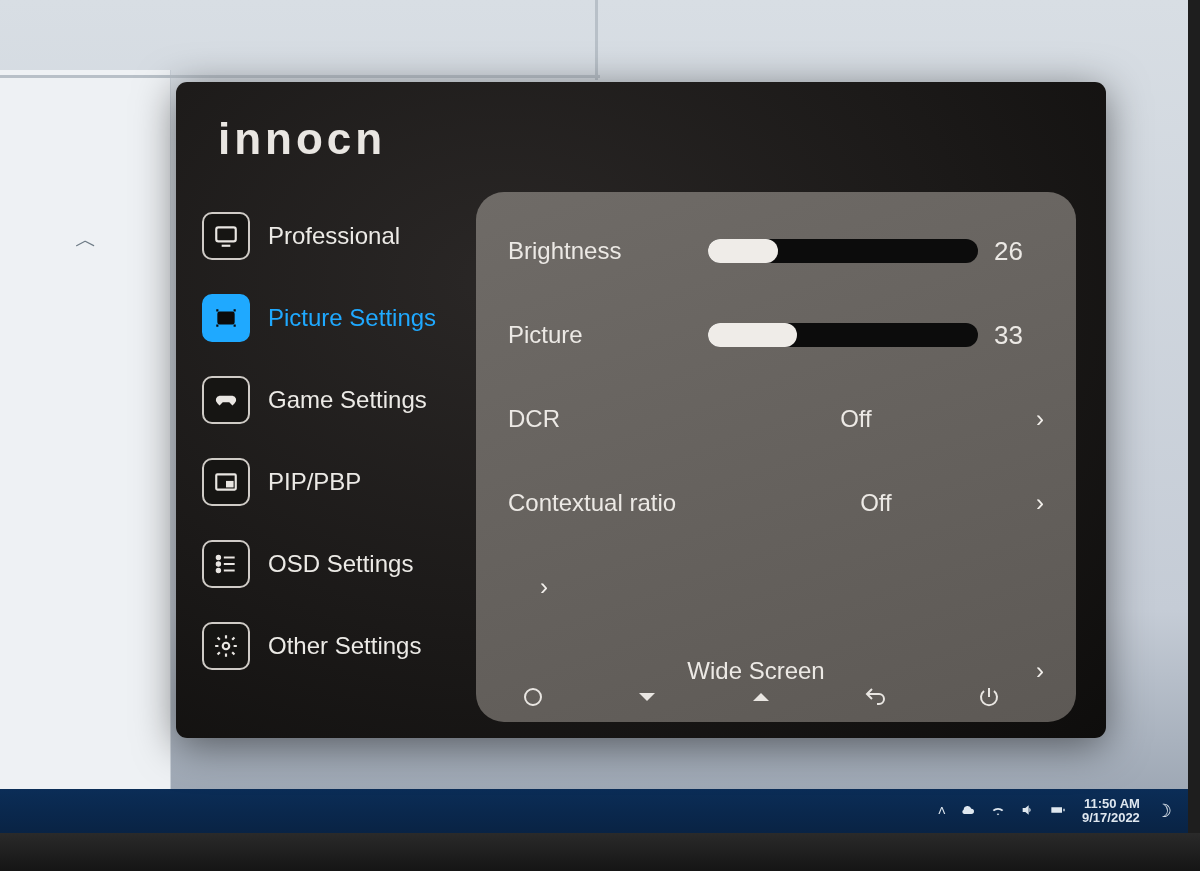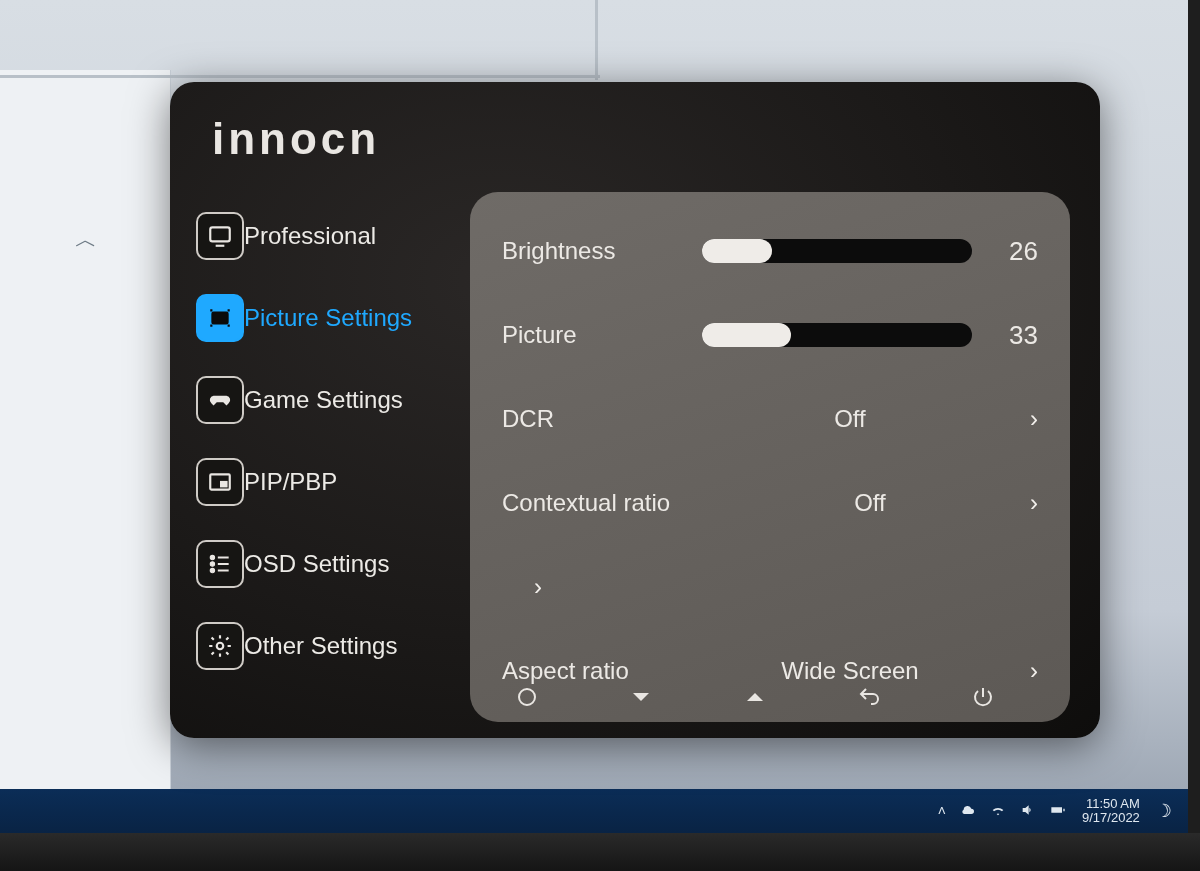--- a/index.html
+++ b/index.html
@@ -22,40 +22,40 @@
   }
   
   .taskbar{
     position:absolute;left:0;right:12px;bottom:38px;height:44px;
     background:linear-gradient(180deg,#0b2d57 0%,#092344 100%);
     color:#dfe7ef;display:flex;justify-content:flex-end;align-items:center;
     padding:0 16px;gap:16px;font-size:14px;
   }
   .taskbar .tray{display:flex;align-items:center;gap:14px;}
   .taskbar svg{width:16px;height:16px;fill:#dfe7ef;}
-  .clock{line-height:1.1;font-size:13px;text-align:right;}
+  .clock{line-height:1.1;font-size:13px;text-align:right;font-weight:bold;}
   .moon{font-size:18px;}
   
   .osd{
-    position:absolute;left:170px;top:82px;width:930px;height:656px;
+    position:absolute;left:176px;top:82px;width:930px;height:656px;
     background:radial-gradient(ellipse at 35% 30%,#2a2726 0%,#1b1918 55%,#0e0d0c 100%);
-    border-radius:24px;color:#e9e6e2;
+    border-radius:11px;color:#e9e6e2;
     box-shadow:0 8px 40px rgba(0,0,0,.5);
   }
   .brand{
     position:absolute;top:32px;left:42px;
     font-family:"Arial Rounded MT Bold","Arial",sans-serif;
     font-size:44px;letter-spacing:4px;text-transform:lowercase;font-weight:600;
   }
   
   .nav{
     position:absolute;top:130px;left:26px;width:260px;
     display:flex;flex-direction:column;gap:34px;
   }
-  .nav-item{display:flex;align-items:center;cursor:pointer;}
+  .nav-item{display:flex;align-items:center;gap:18px;cursor:pointer;}
   .nav-item .lbl{font-size:24px;color:#eceae6;white-space:nowrap;}
   .nav-item.active .lbl{color:#1fa9ff;}
   .nav-item.active .icon-box{background:#1fa9ff;border-color:#1fa9ff;}
   .icon-box{
     width:44px;height:44px;border-radius:10px;border:2px solid #cfcbc6;
     display:flex;align-items:center;justify-content:center;flex:none;
     background:#161513;
   }
   .icon-box svg{width:26px;height:26px;fill:#e9e6e2;stroke:#e9e6e2;}
   .nav-item.active .icon-box svg{fill:#0b0b0b;stroke:#0b0b0b;}
@@ -65,21 +65,21 @@
     background:linear-gradient(160deg,#6f6b67 0%,#5d5955 100%);
     border-radius:28px;padding:28px 32px 20px 32px;box-sizing:border-box;
     display:flex;flex-direction:column;justify-content:space-between;
   }
   .row{
     display:flex;align-items:center;height:62px;
     font-size:24px;color:#ece9e5;
   }
   .row .label{flex:0 0 200px;}
   .row .value{flex:1;text-align:center;}
-  .row .num{width:50px;text-align:right;font-size:26px;}
+  .row .num{width:50px;text-align:left;font-size:26px;}
   .row .arrow{width:40px;text-align:right;color:#f2efeb;font-size:24px;}
   .row.hot .label{color:#27b8ff;}
   .slider{
     position:relative;flex:1;height:24px;border-radius:12px;
     background:#0c0c0c;margin-right:16px;
   }
   .slider .fill{
     position:absolute;top:0;left:0;height:100%;border-radius:12px;
     background:#efece8;
   }
@@ -230,21 +230,20 @@
       <span class="label" style="flex-basis:240px">Contextual ratio</span>
       <span class="value">Off</span>
       <span class="arrow">›</span>
     </div>
 
     <div class="row hot">
       <span class="arrow">›</span>
     </div>
 
     <div class="row">
-      <span class="label">Aspect ratio</span>
       <span class="value">Wide Screen</span>
       <span class="arrow">›</span>
     </div>
   </div>
 
   <div class="strip">
     <span class="btn">
       <svg viewBox="0 0 24 24">
           <circle cx="12" cy="12" r="8"></circle>
         </svg>

